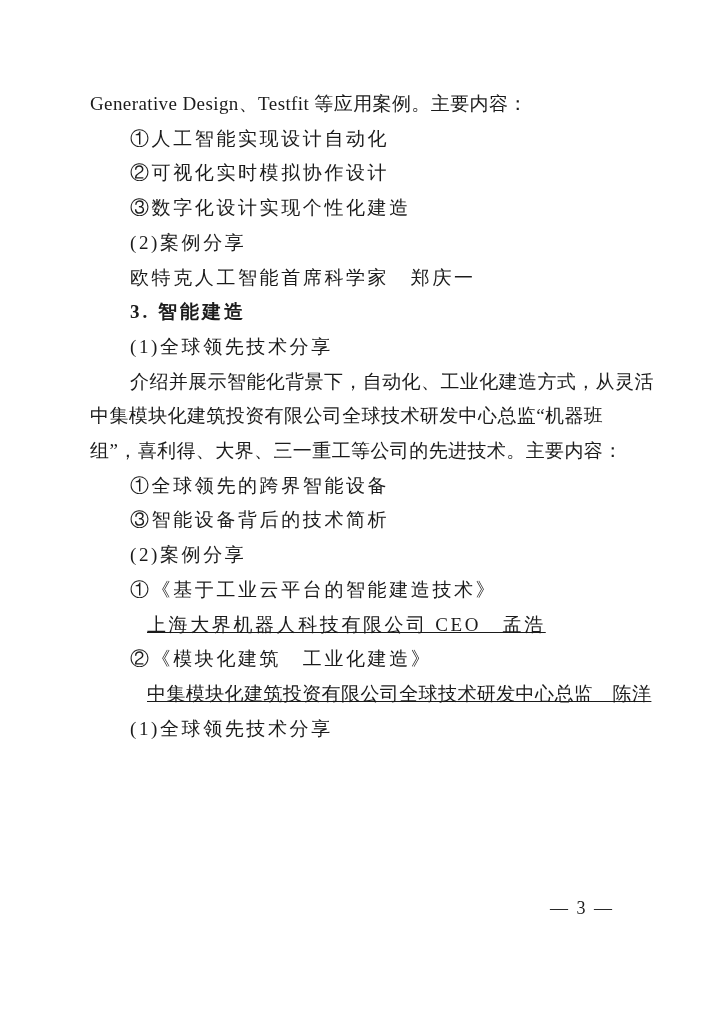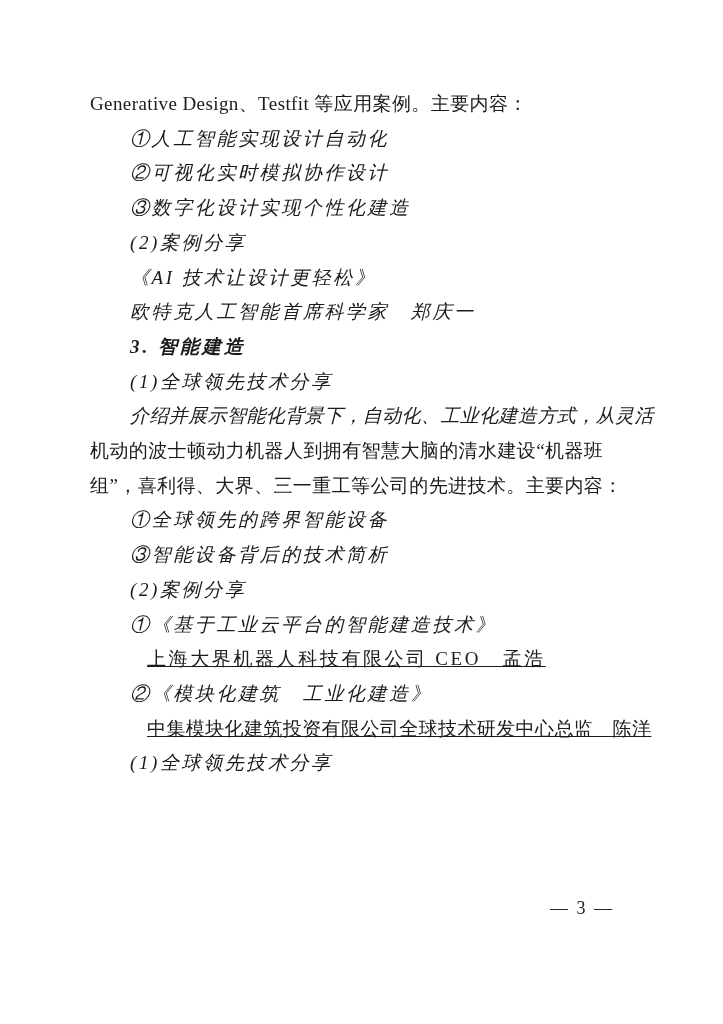--- a/index.html
+++ b/index.html
@@ -21,21 +21,21 @@
     left: 90px;
     top: 87px;
     width: 556px;
     font-size: 19px;
     line-height: 34.7px;
     letter-spacing: 2.6px;
   }
   .line {
     white-space: nowrap;
   }
-  .ind1 { padding-left: 40px; font-style: italic; }
+  .ind1 { padding-left: 40px; }
   .ind2 { padding-left: 57px; text-decoration: underline; }
   .tight { letter-spacing: 0.4px; }
   .bold { font-weight: bold; letter-spacing: 3px; }
   .footer {
     position: absolute;
     left: 550px;
     top: 898px;
     font-size: 18px;
     letter-spacing: 2px;
     color: #1b1b1b;
@@ -44,26 +44,25 @@
 </head>
 <body>
 
 <div class="page">
   <div class="content">
     <div class="line tight">Generative Design、Testfit 等应用案例。主要内容：</div>
     <div class="line ind1">①人工智能实现设计自动化</div>
     <div class="line ind1">②可视化实时模拟协作设计</div>
     <div class="line ind1">③数字化设计实现个性化建造</div>
     <div class="line ind1">(2)案例分享</div>
-    <div class="line ind1">《AI 技术让设计更轻松》</div>
     <div class="line ind1">欧特克人工智能首席科学家　郑庆一</div>
     <div class="line ind1 bold">3. 智能建造</div>
     <div class="line ind1">(1)全球领先技术分享</div>
     <div class="line ind1 tight">介绍并展示智能化背景下，自动化、工业化建造方式，从灵活</div>
-    <div class="line tight">机动的波士顿动力机器人到拥有智慧大脑的清水建设“机器班</div>
+    <div class="line tight">中集模块化建筑投资有限公司全球技术研发中心总监“机器班</div>
     <div class="line tight">组”，喜利得、大界、三一重工等公司的先进技术。主要内容：</div>
     <div class="line ind1">①全球领先的跨界智能设备</div>
     <div class="line ind1">③智能设备背后的技术简析</div>
     <div class="line ind1">(2)案例分享</div>
     <div class="line ind1">①《基于工业云平台的智能建造技术》</div>
     <div class="line ind2">上海大界机器人科技有限公司 CEO　孟浩</div>
     <div class="line ind1">②《模块化建筑　工业化建造》</div>
     <div class="line ind2 tight">中集模块化建筑投资有限公司全球技术研发中心总监　陈洋</div>
     <div class="line ind1">(1)全球领先技术分享</div>
   </div>

